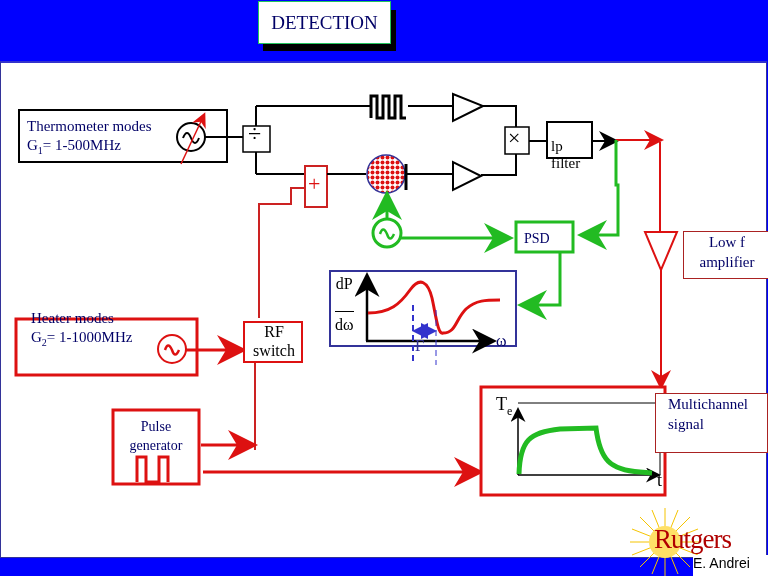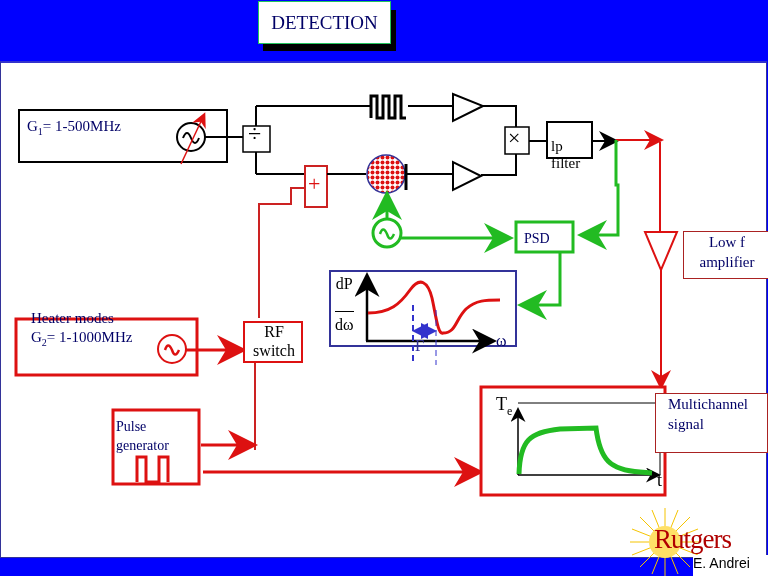--- a/index.html
+++ b/index.html
@@ -111,20 +111,21 @@
 
   <rect x="481" y="387" width="184" height="108" fill="#fff" stroke="#dd1111" stroke-width="3"></rect>
   <line x1="518" y1="403" x2="660" y2="403" stroke="#000" stroke-width="1"></line>
   <line x1="660" y1="403" x2="660" y2="475" stroke="#000" stroke-width="1"></line>
   <line x1="518" y1="475" x2="518" y2="410" stroke="#000" stroke-width="1.5" marker-end="url(#arrK)"></line>
   <line x1="518" y1="475" x2="658" y2="475" stroke="#000" stroke-width="1.5" marker-end="url(#arrK)"></line>
   <path d="M519,474 C520,440 530,432 560,429 L596,428 C600,460 610,470 640,472 L652,473" fill="none" stroke="#22bb22" stroke-width="5"></path>
 </svg>
 
 <div class="lbl" style="left:27px;top:117px;">
+  <div>Thermometer modes</div>
   <div><span>G</span><sub style="font-size:10px">1</sub><span>= 1-500MHz</span></div>
 </div>
 <div class="lbl lblk" style="left:248px;top:124px;font-size:24px;">÷</div>
 <div class="lbl lblk" style="left:508px;top:128px;font-size:22px;">×</div>
 <div class="lbl" style="left:308px;top:174px;font-size:22px;color:#dd1111;">+</div>
 <div class="lbl lblk" style="left:551px;top:138px;width:40px;text-align:left;line-height:17px;">
   <div>lp</div>
     <div>filter</div>
 </div>
 <div class="lbl" style="left:524px;top:229px;font-size:14px;">PSD</div>
@@ -142,21 +143,21 @@
 <div class="lbl" style="left:415px;top:336px;font-size:16px;color:#333399;">Γ</div>
 
 <div class="lbl" style="left:24px;top:309px;margin-left:7px;">
   <div>Heater modes</div>
   <div><span>G</span><sub style="font-size:10px">2</sub><span>= 1-1000MHz</span></div>
 </div>
 <div class="lbl lblk" style="left:246px;top:322px;width:56px;text-align:center;font-size:16px;">
   <div>RF</div>
     <div>switch</div>
 </div>
-<div class="lbl" style="left:116px;top:417px;width:80px;text-align:left;font-size:14px;">
+<div class="lbl" style="left:116px;top:417px;width:80px;text-align:center;font-size:14px;">
   <div>Pulse</div>
     <div>generator</div>
 </div>
 
 <div class="lbl lblk" style="left:496px;top:395px;font-size:18px;"><span>T</span><sub style="font-size:12px">e</sub></div>
 <div class="lbl lblk" style="left:657px;top:471px;font-size:18px;">t</div>
 
 <div class="side-label" style="left:655px;top:393px;width:113px;height:60px;padding-left:12px;box-sizing:border-box;">
   <div>Multichannel</div>
     <div>signal</div>

